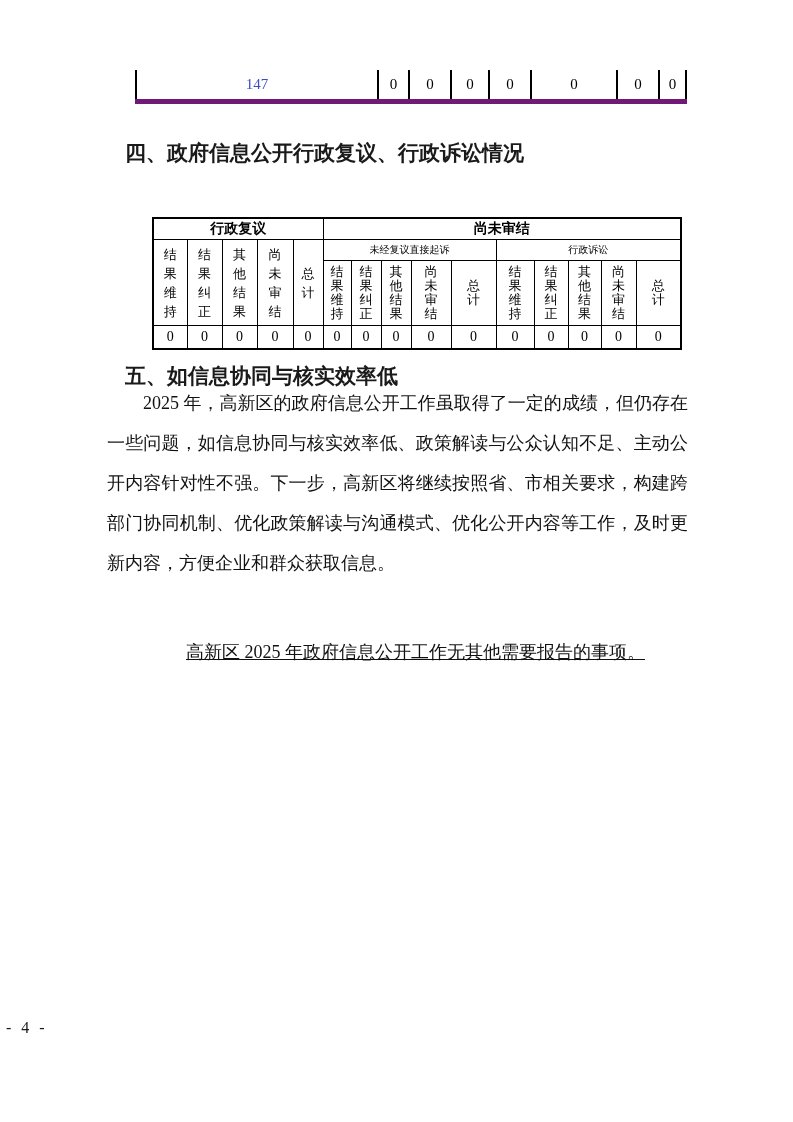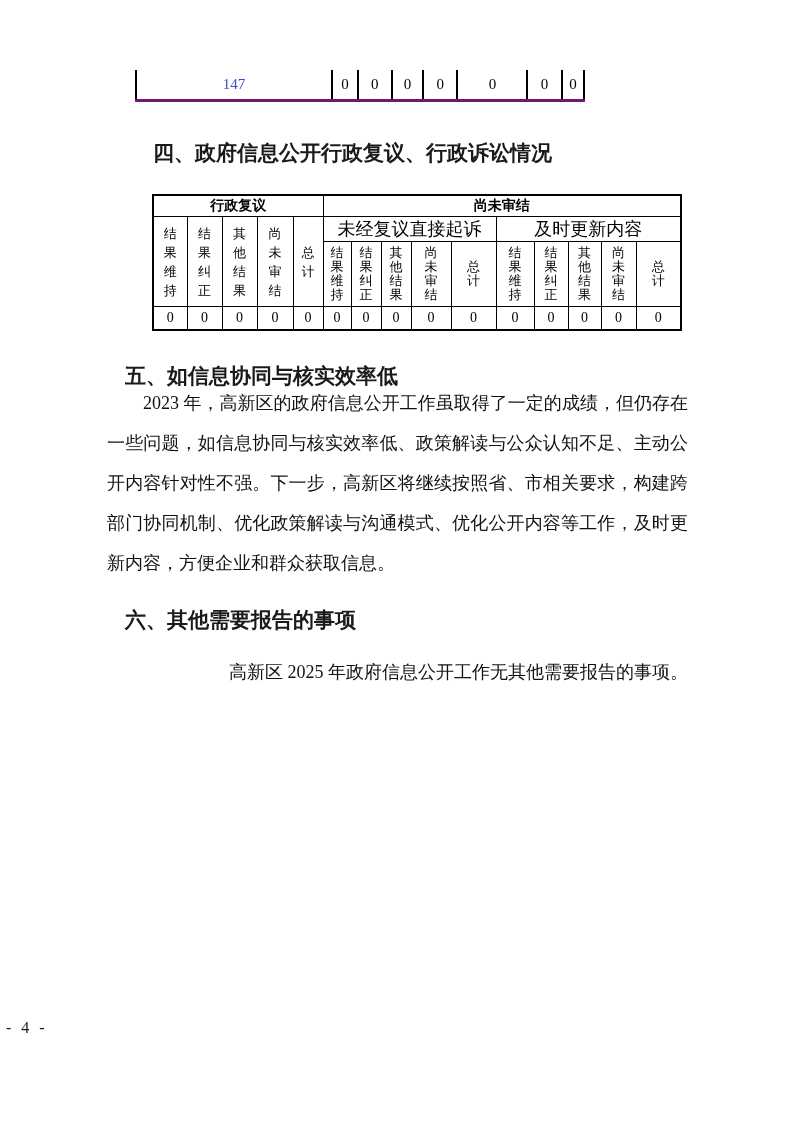--- a/index.html
+++ b/index.html
@@ -11,24 +11,24 @@
     overflow: hidden;
     font-family: "Liberation Serif", "DejaVu Serif", serif;
     color: #000000;
   }
 
   
   .carry-row {
     position: absolute;
     left: 135px;
     top: 70px;
-    width: 450px;
+    width: 552px;
     display: flex;
     box-sizing: border-box;
-    border-bottom: 3px solid #701a75;
+    border-bottom: 5px solid #701a75;
   }
   .carry-cell {
     box-sizing: border-box;
     height: 29px;
     border-left: 2px solid #000;
     display: flex;
     align-items: center;
     justify-content: center;
     font-size: 15px;
   }
@@ -46,44 +46,44 @@
   
   .sec-heading {
     position: absolute;
     left: 125px;
     font-family: "Liberation Sans", "DejaVu Sans", sans-serif;
     font-weight: bold;
     font-size: 21px;
     color: #1a1a1a;
     white-space: nowrap;
   }
-  .h4pos { top: 139px; margin-left: 28px; }
+  .h4pos { top: 139px; }
   .h5pos { top: 362px; }
   .h6pos { top: 606px; }
 
   
   .review-table {
     position: absolute;
     left: 152px;
-    top: 194px;
+    top: 217px;
     width: 528px;
     border-collapse: collapse;
     table-layout: fixed;
     border: 2px solid #000;
     font-size: 13px;
   }
   .review-table td {
     border: 1px solid #000;
     text-align: center;
     vertical-align: middle;
     padding: 0;
     overflow: hidden;
   }
   .grp { height: 20px; font-weight: bold; font-size: 14px; }
-  .sub { height: 20px; font-size: 18px; }
+  .sub { height: 20px; font-size: 10px; }
   .hdr-row td { height: 55px; }
   .val-row td { height: 22px; font-size: 14px; }
   .vstack {
     width: 1em;
     margin: 4px auto;
     word-break: break-all;
     text-align: center;
   }
   .tall  { line-height: 19px; font-size: 13px; }
   .short { line-height: 14px; font-size: 13px; }
@@ -93,21 +93,21 @@
     position: absolute;
     left: 107px;
     width: 581px;
     font-size: 18px;
     line-height: 40px;
     text-align: justify;
     text-indent: 2em;
     color: #111111;
   }
   .p5pos { top: 383px; }
-  .p6pos { top: 658px; line-height: 28px; text-align: right; }
+  .p6pos { top: 638px; line-height: 28px; text-align: center; text-decoration: underline; }
 
   
   .page-number {
     position: absolute;
     left: 6px;
     top: 1019px;
     font-size: 16px;
     letter-spacing: 3px;
     color: #1a1a1a;
   }
@@ -163,21 +163,21 @@
       <td rowspan="2">
         <div class="vstack tall">其他结果</div>
           </td>
       <td rowspan="2">
         <div class="vstack tall">尚未审结</div>
           </td>
       <td rowspan="2">
         <div class="vstack tall">总计</div>
           </td>
       <td class="sub" colspan="5">未经复议直接起诉</td>
-      <td class="sub" colspan="5">及时更新内容</td>
+      <td class="sub" colspan="5">行政诉讼</td>
     </tr>
     <tr class="hdr-row">
       <td>
         <div class="vstack short">结果维持</div>
           </td>
       <td>
         <div class="vstack short">结果纠正</div>
           </td>
       <td>
         <div class="vstack short">其他结果</div>
@@ -218,20 +218,19 @@
       <td>0</td>
       <td>0</td>
       <td>0</td>
       <td>0</td>
       <td>0</td>
     </tr>
   </tbody>
     </table>
 
   <div class="sec-heading h5pos">五、如信息协同与核实效率低</div>
-  <div class="para p5pos">2023 年，高新区的政府信息公开工作虽取得了一定的成绩，但仍存在一些问题，如信息协同与核实效率低、政策解读与公众认知不足、主动公开内容针对性不强。下一步，高新区将继续按照省、市相关要求，构建跨部门协同机制、优化政策解读与沟通模式、优化公开内容等工作，及时更新内容，方便企业和群众获取信息。</div>
-
-  <div class="sec-heading h6pos">六、其他需要报告的事项</div>
+  <div class="para p5pos">2025 年，高新区的政府信息公开工作虽取得了一定的成绩，但仍存在一些问题，如信息协同与核实效率低、政策解读与公众认知不足、主动公开内容针对性不强。下一步，高新区将继续按照省、市相关要求，构建跨部门协同机制、优化政策解读与沟通模式、优化公开内容等工作，及时更新内容，方便企业和群众获取信息。</div>
+
   <div class="para p6pos">高新区 2025 年政府信息公开工作无其他需要报告的事项。</div>
 
   <div class="page-number">- 4 -</div>
 
 </div>
 
 </body></html>

